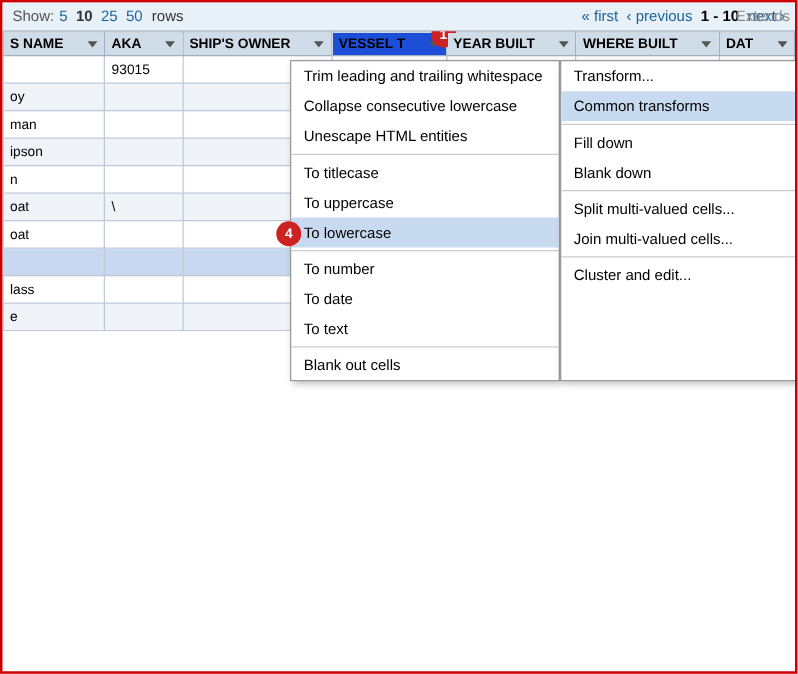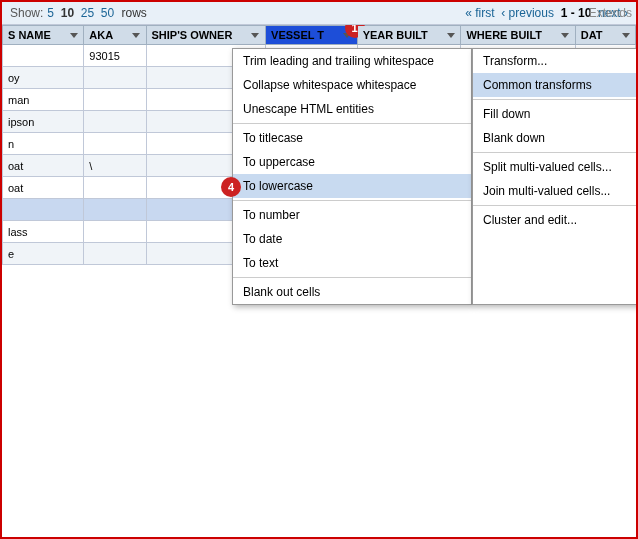--- a/index.html
+++ b/index.html
@@ -337,26 +337,26 @@
             <td></td>
             <td></td>
             <td>11/17/</td>
           </tr>
         </tbody>
     </table>
   </div>
 
   <div class="dropdown-area" style="top:46px; left:230px;">
 
-    <div class="submenu2" style="width:240px;">
+    <div class="submenu2" style="width:216px;">
       <div class="menu-item">
         <span>Trim leading and trailing whitespace</span>
       </div>
       <div class="menu-item">
-        <span>Collapse whitespace whitespace</span>
+        <span>Collapse consecutive lowercase</span>
       </div>
       <div class="menu-item">
         <span>Unescape HTML entities</span>
       </div>
       <div class="menu-divider"></div>
       <div class="menu-item">
         <span>To titlecase</span>
       </div>
       <div class="menu-item">
         <span>To uppercase</span>

